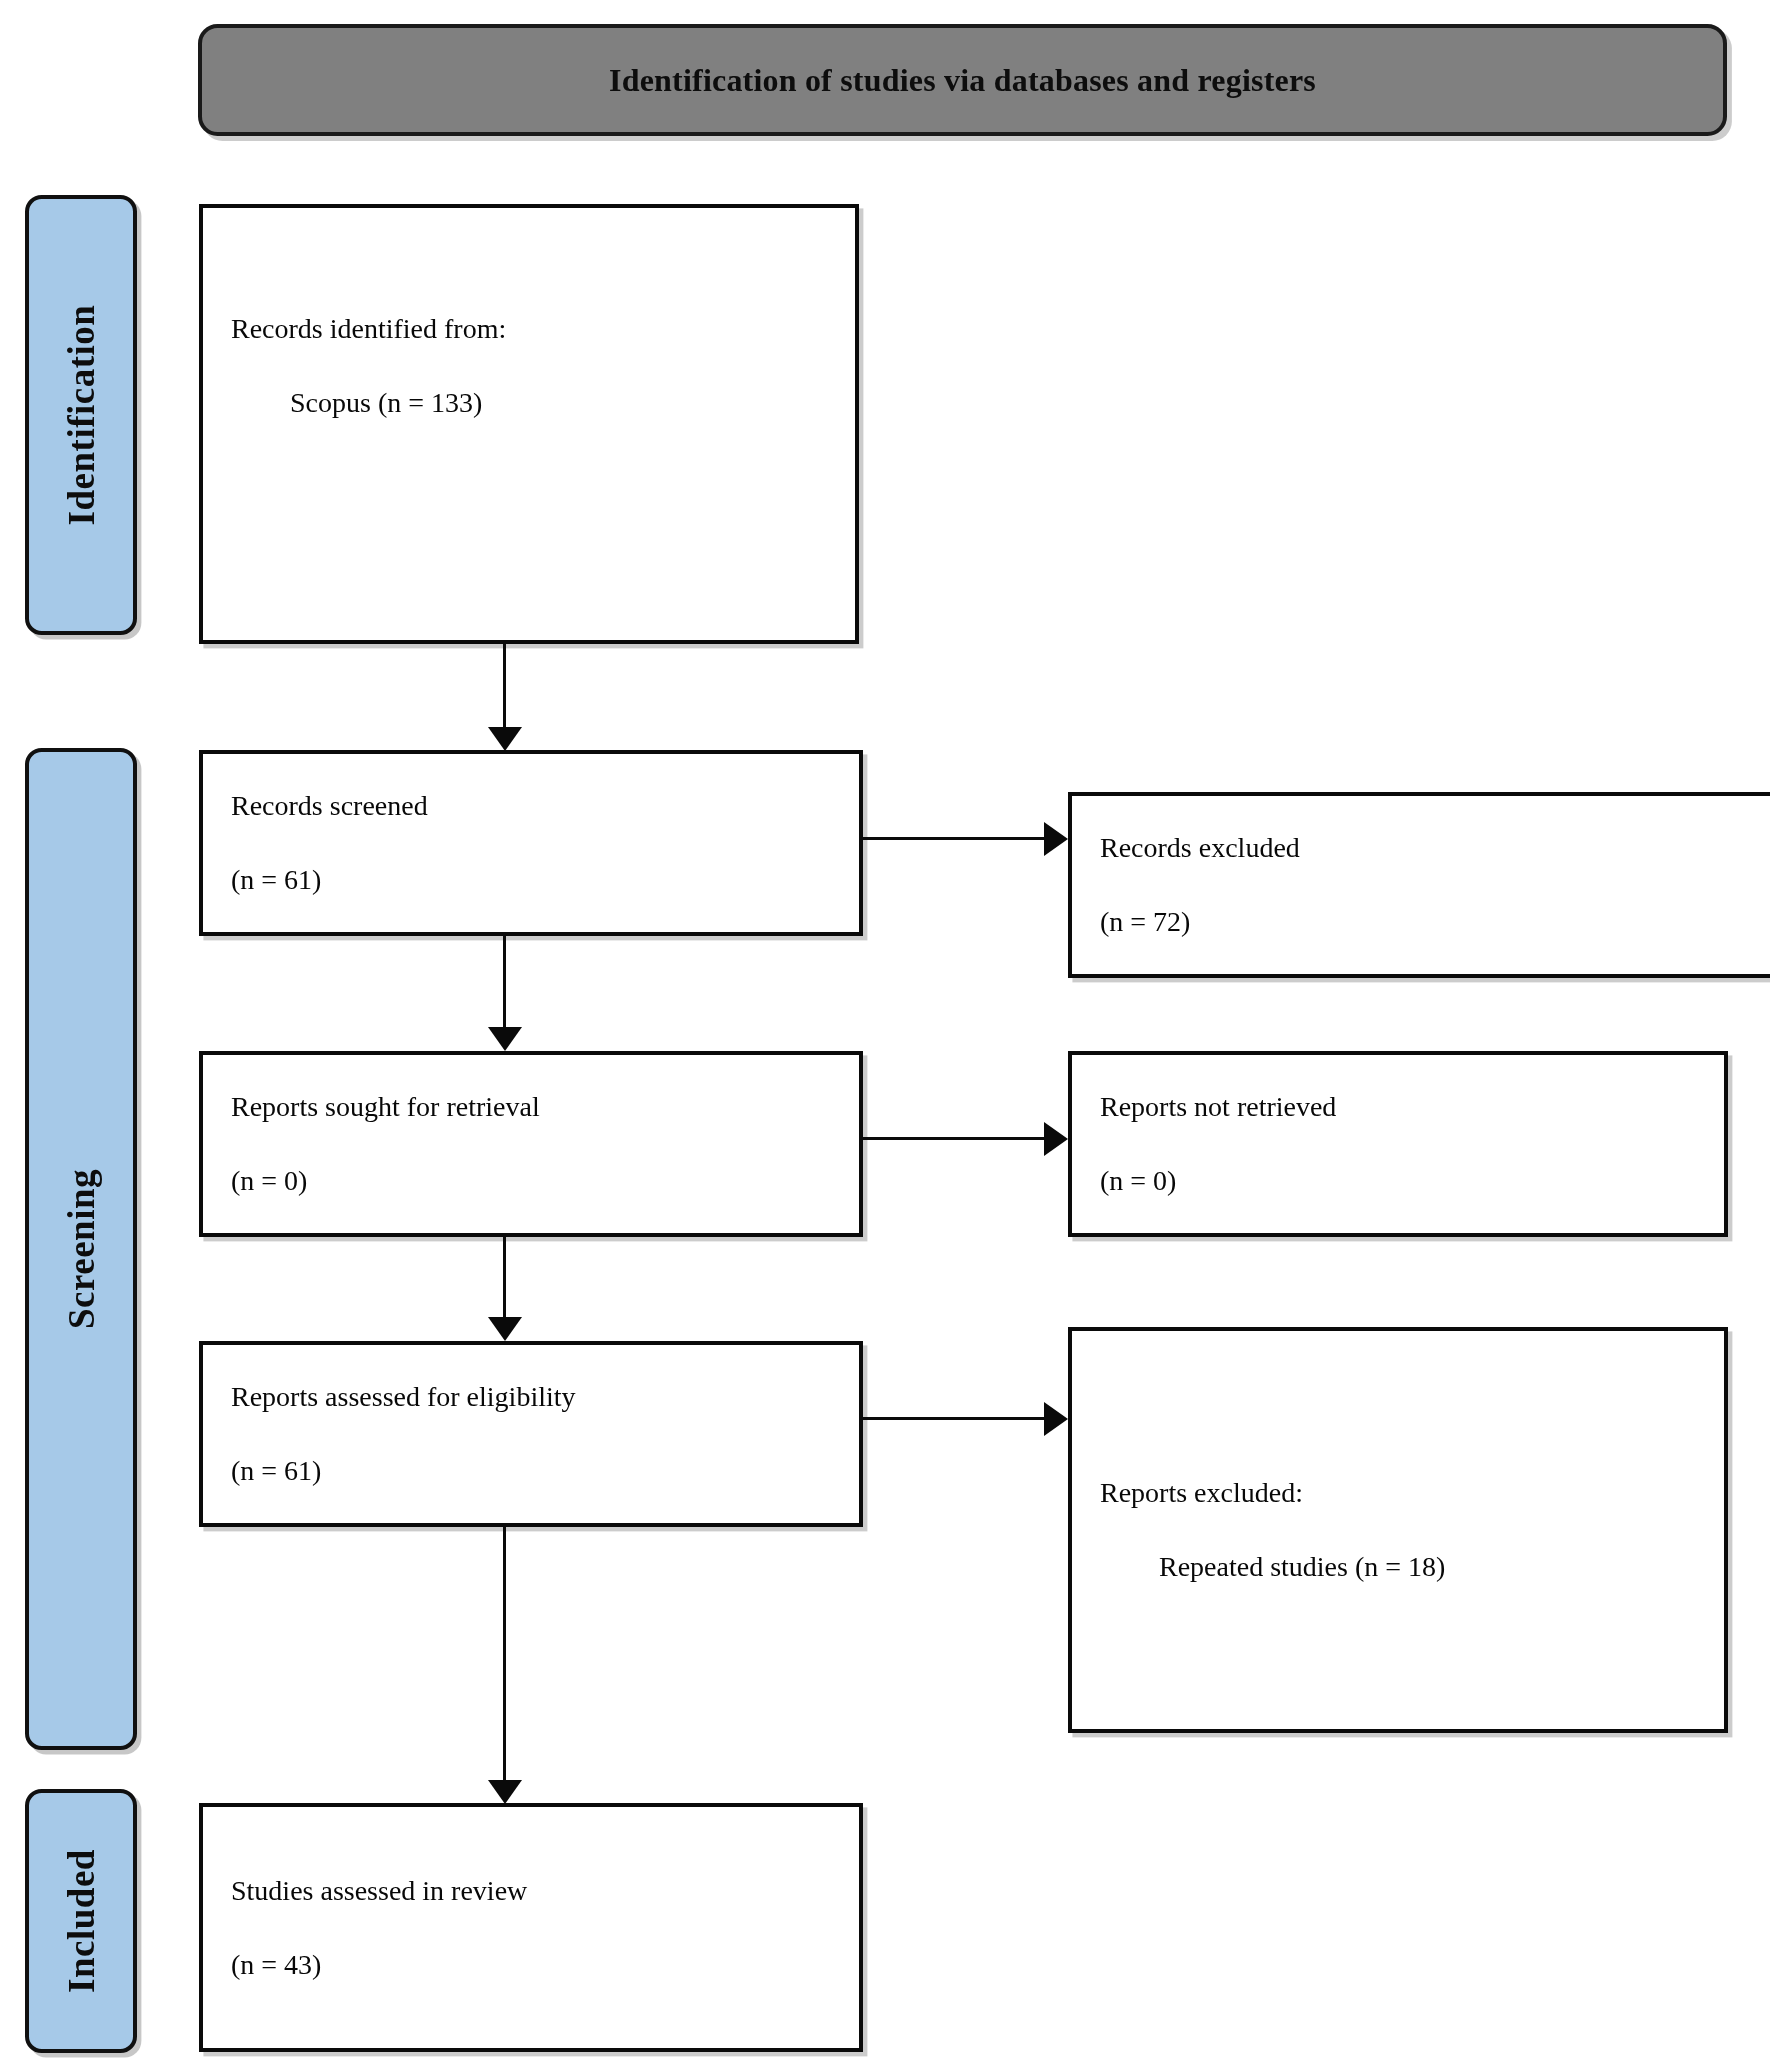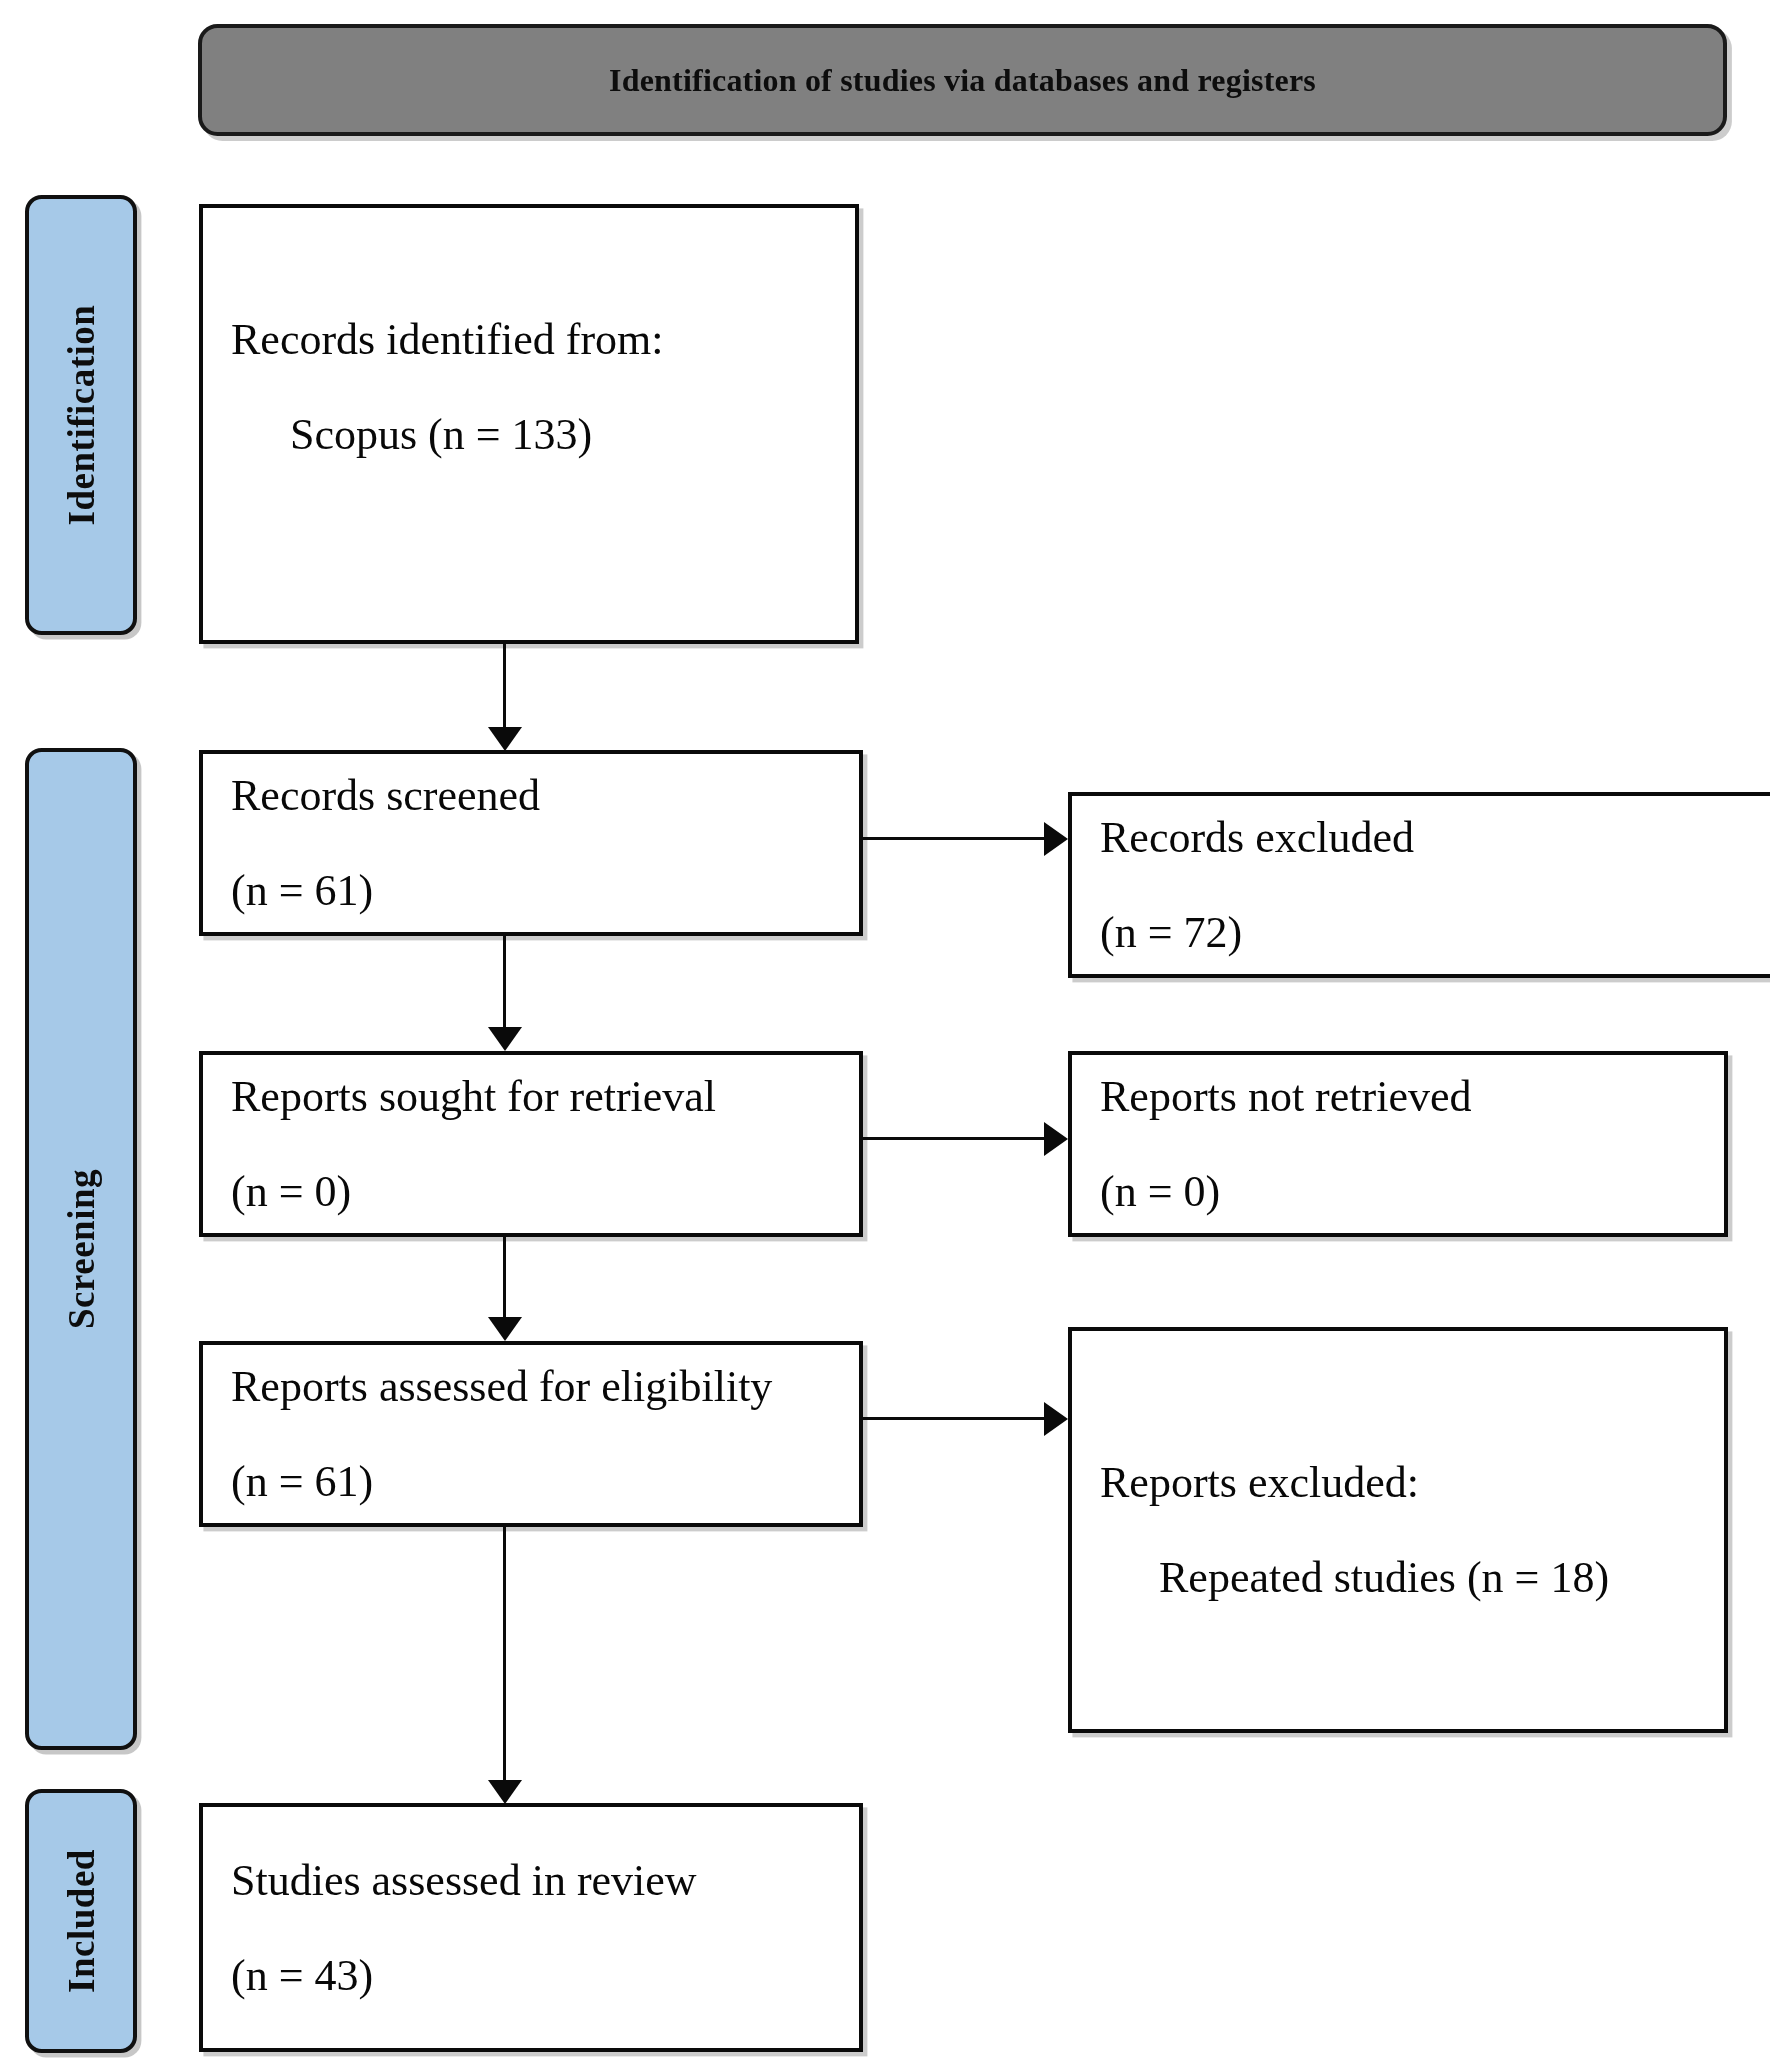--- a/index.html
+++ b/index.html
@@ -82,21 +82,21 @@
     left: 28px;
     right: 19.5px;
     top: 50%;
     transform: translateY(-50%);
   }
   .pbox.top-anchored .box-lines {
     top: 103px;
     transform: none;
   }
   .pline {
-    font-size: 44px;
+    font-size: 28px;
     line-height: 1.30;
     color: #080808;
     white-space: nowrap;
   }
   .pline.indented { padding-left: 59px; }
   .pline.gap-below { margin-bottom: 38px; }
 
   
   #box-identified     { left: 199px;  top: 204px;  width: 660px; height: 440px; }
   #box-screened       { left: 199px;  top: 750px; width: 664px; height: 186px; padding-left: 33px; }

